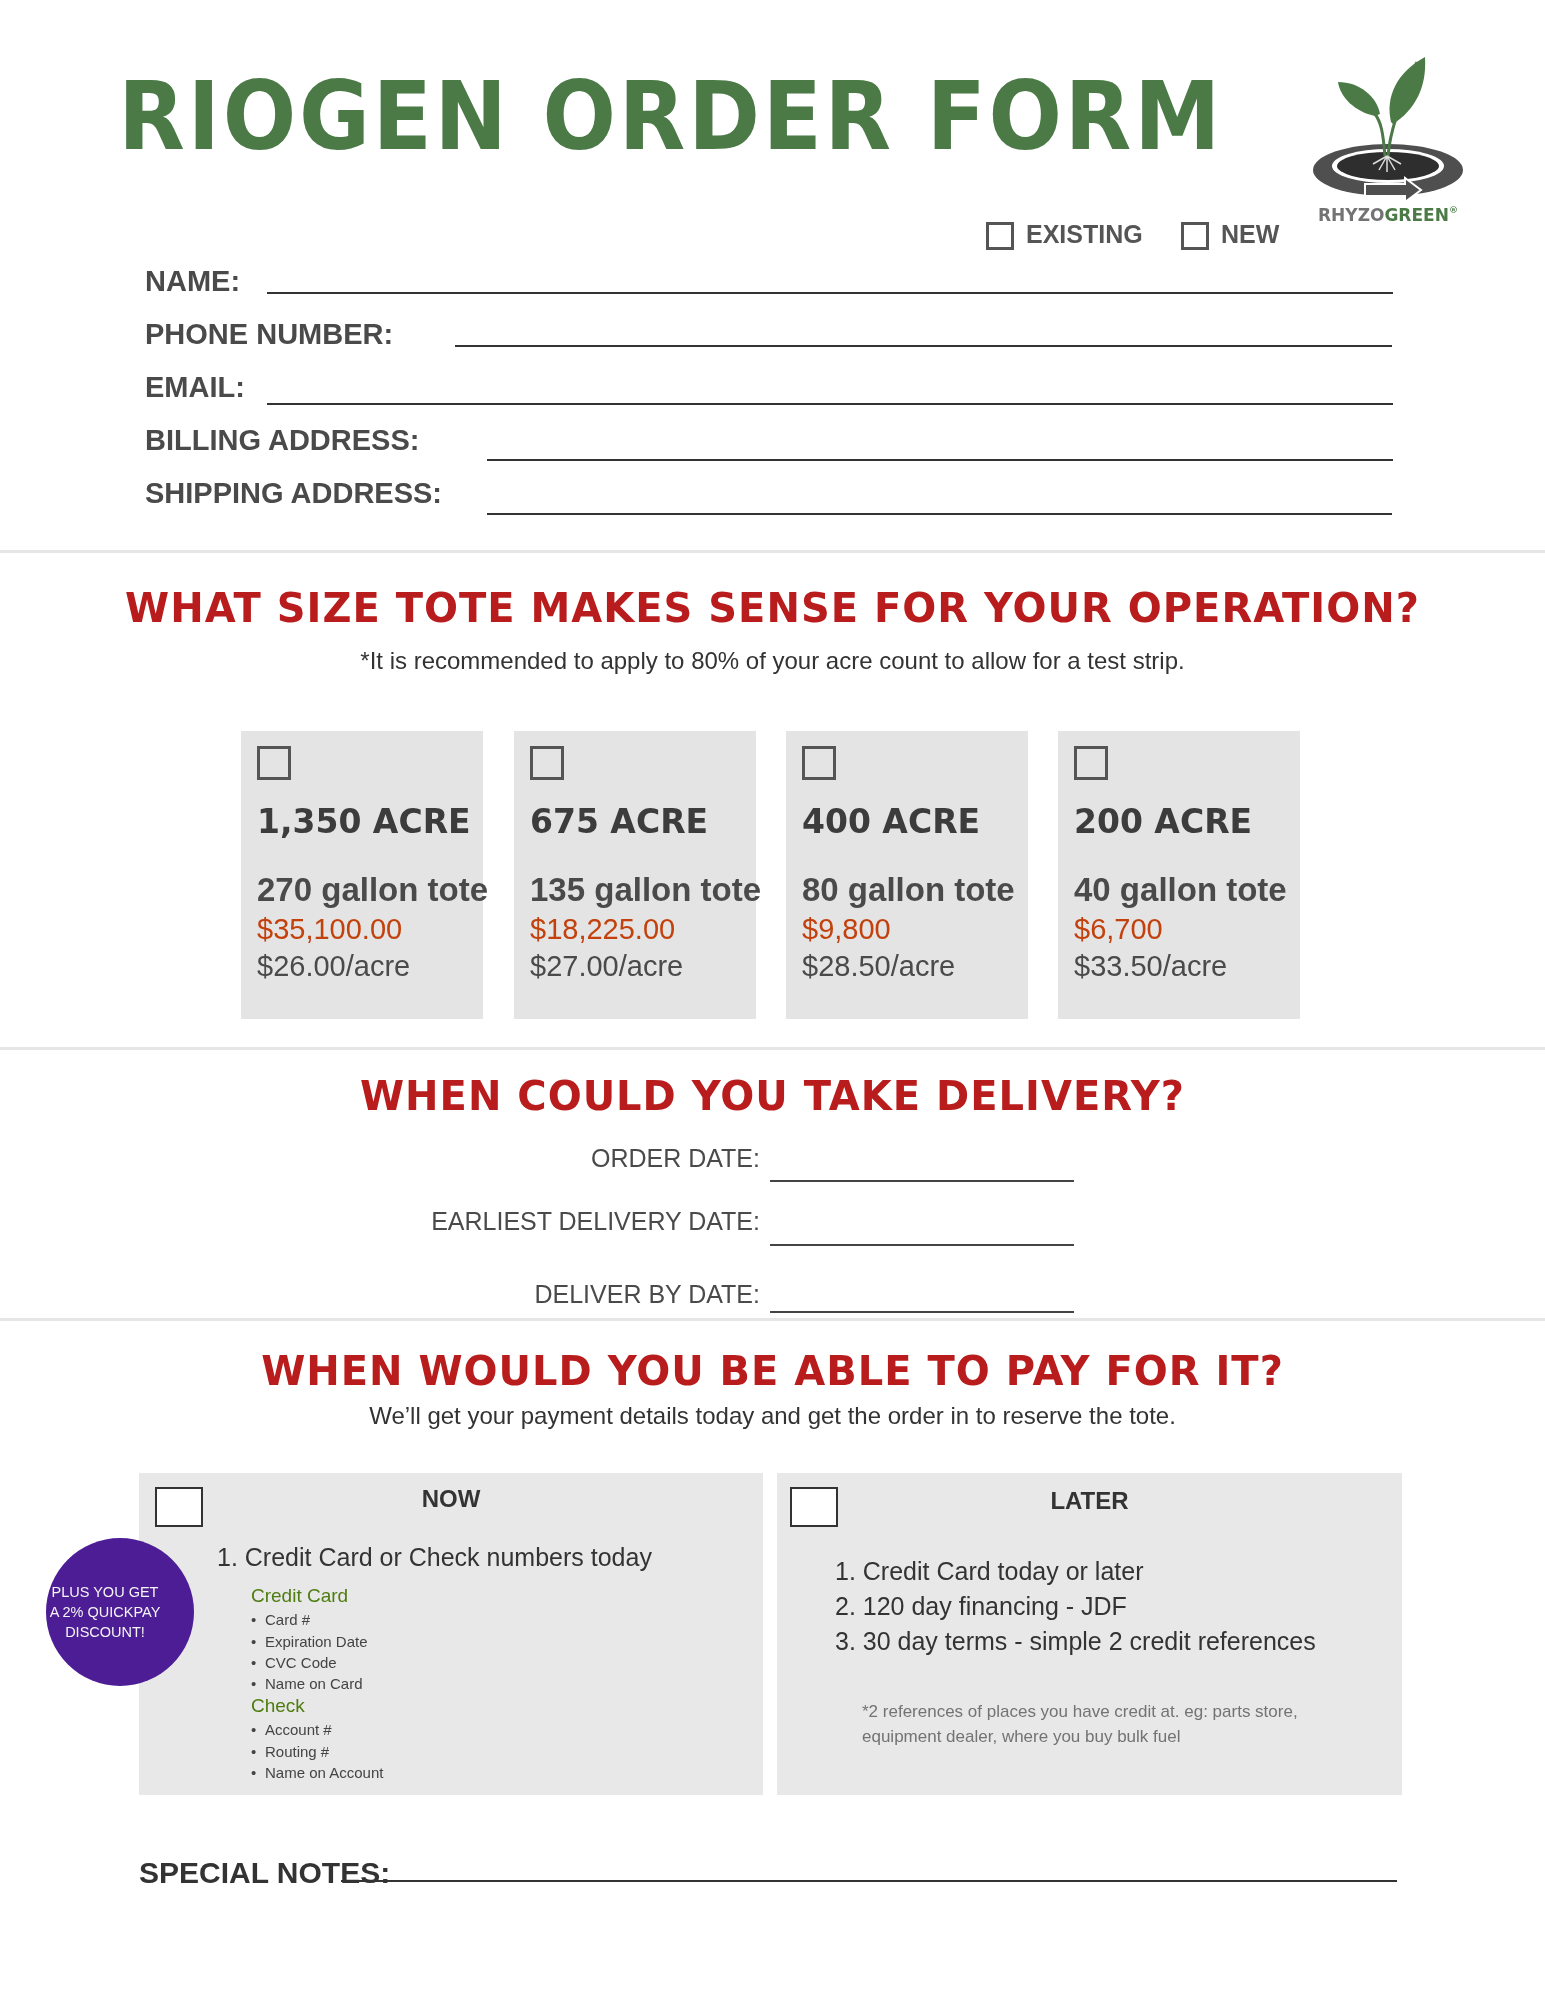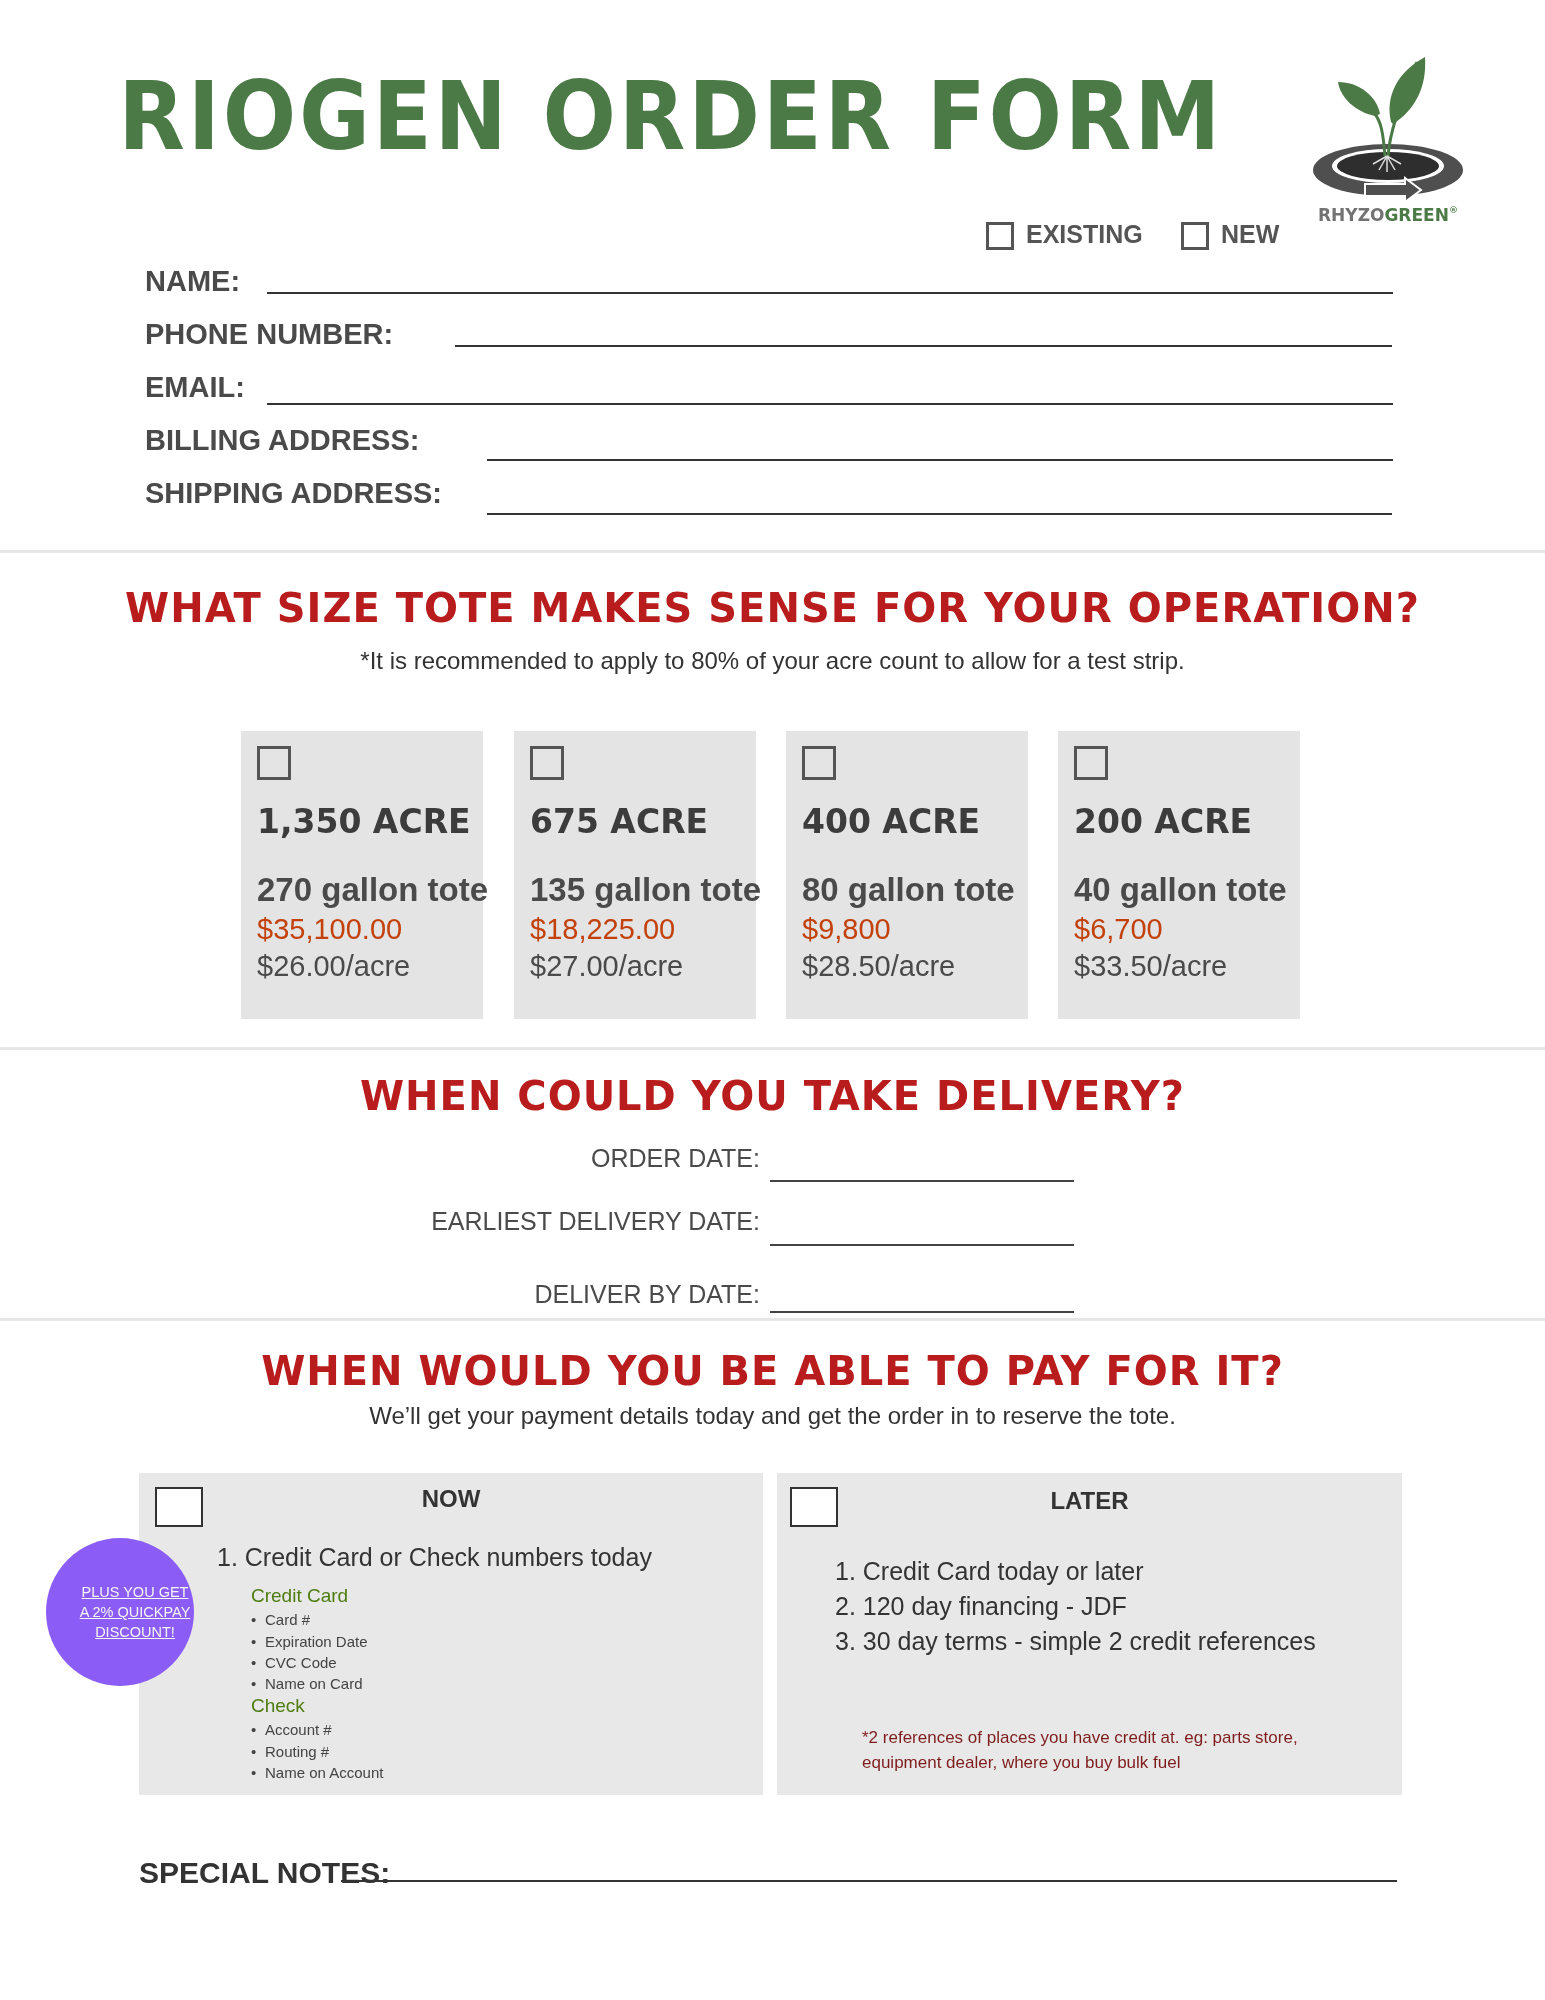--- a/index.html
+++ b/index.html
@@ -31,23 +31,23 @@
   .date-line { left: 770px; width: 304px; border-bottom: 2.5px solid #444; height: 0; }
   .panel { top: 1473px; height: 322px; background: #e8e8e8; box-sizing: border-box; }
   .panel .pcbx { position: absolute; left: 16px; top: 14px; width: 48px; height: 40px; background: #fff; border: 2px solid #333; box-sizing: border-box; }
   .panel .ptitle { position: absolute; left: 0; width: 100%; top: 12px; text-align: center; font-weight: bold; font-size: 24px; color: #333; }
   .now-main { position: absolute; left: 78px; top: 70px; font-size: 25px; color: #333; }
   .now-sub { position: absolute; left: 112px; font-size: 19px; color: #4d7c0f; }
   .bul { position: absolute; left: 112px; font-size: 15px; color: #444; display: flex; align-items: flex-end; }
   .bul .dot { width: 14px; display: inline-block; }
   .bul .lbl { white-space: nowrap; }
   .later-item { position: absolute; left: 58px; font-size: 25px; color: #333; white-space: nowrap; }
-  .later-note { position: absolute; left: 85px; top: 252px; font-size: 17px; color: #7f1d1d; line-height: 25px; width: 480px; }
-  .badge { left: 46px; top: 1538px; width: 148px; height: 148px; border-radius: 50%; background: #8b5cf6;
-           color: #f4f4f4; text-align: center; font-size: 14.5px; line-height: 20px; display: flex; align-items: center; justify-content: flex-end; text-decoration: underline; }
+  .later-note { position: absolute; left: 85px; top: 226px; font-size: 17px; color: #737373; line-height: 25px; width: 480px; }
+  .badge { left: 46px; top: 1538px; width: 148px; height: 148px; border-radius: 50%; background: #4c1d95;
+           color: #f4f4f4; text-align: center; font-size: 14.5px; line-height: 20px; display: flex; align-items: center; justify-content: flex-start; }
   .notes-label { left: 139px; top: 1856px; font-weight: bold; font-size: 30px; color: #333; }
   .notes-line { left: 341px; top: 1880px; width: 1056px; border-bottom: 2px solid #333; height: 0; }
 </style>
 </head>
 <body>
 
 <div class="abs title"><span>RIOGEN ORDER FORM</span></div>
 
 <div class="abs logo">
   <svg width="180" height="160" viewBox="0 0 180 160">

